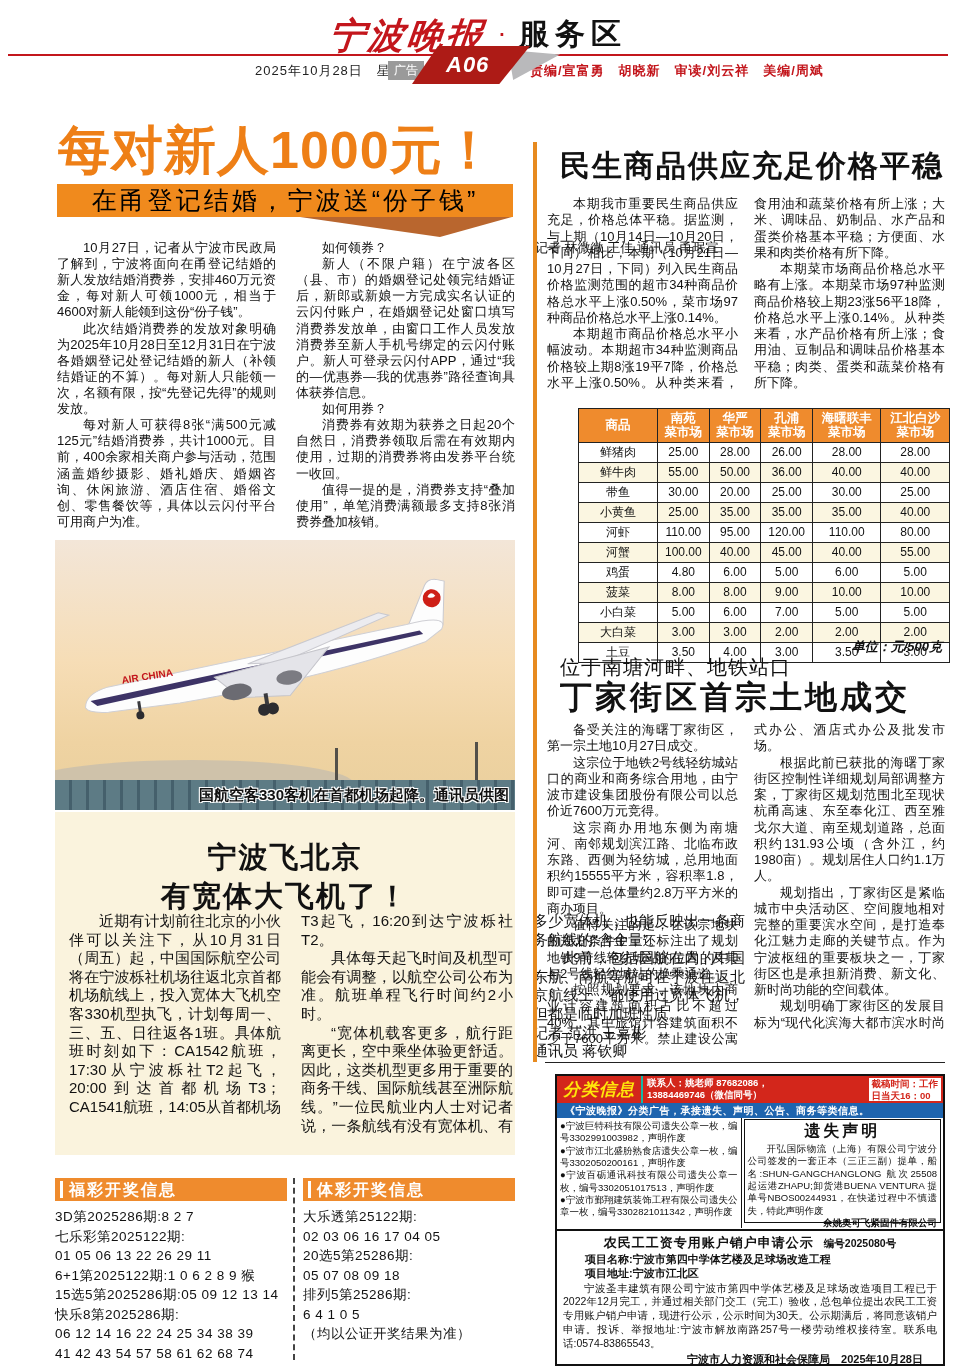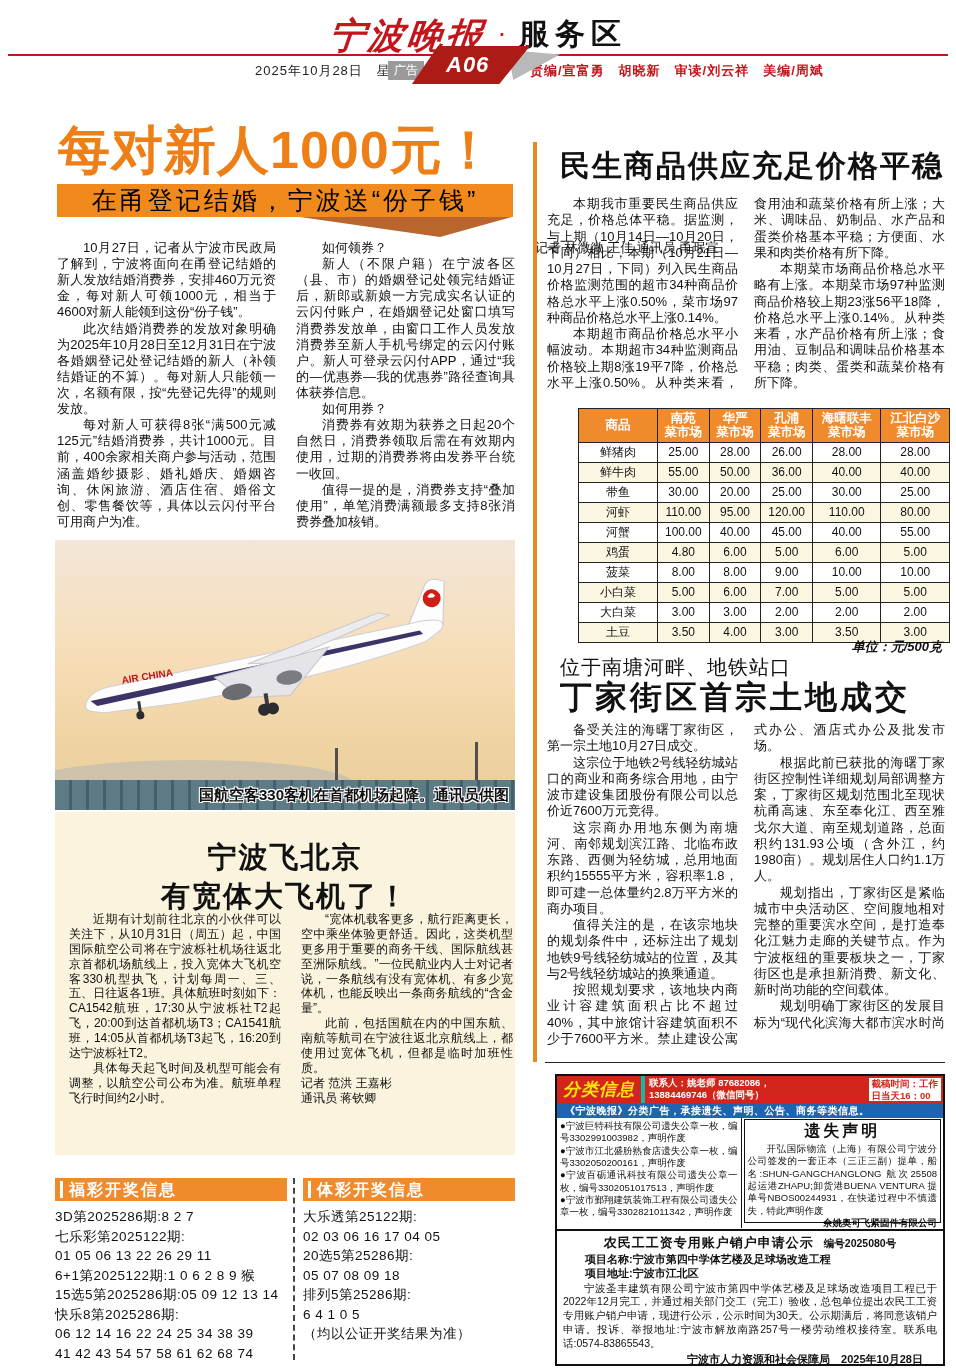--- a/index.html
+++ b/index.html
@@ -51,21 +51,21 @@
       background:repeating-linear-gradient(90deg,#5d7b85 0 14px,#45606c 14px 17px);}
   .terminal .mast1,.terminal .mast2{position:absolute;bottom:28px;width:3px;height:34px;background:#53504a;}
   .terminal .mast1{left:280px;} .terminal .mast2{left:420px;height:40px;}
   .photo-caption{position:absolute;right:6px;bottom:5px;font-size:15px;font-weight:bold;color:#111;
       text-shadow:-1px -1px 0 #fff,1px -1px 0 #fff,-1px 1px 0 #fff,1px 1px 0 #fff;}
 
   
   .plane-box{position:absolute;left:55px;top:812px;width:460px;height:343px;background:#faf3dd;}
   .plane-title{margin-top:26px;text-align:center;font-size:29px;font-weight:bold;line-height:1.35;letter-spacing:2px;}
   .plane-body{position:absolute;left:14px;right:2px;top:100px;height:236px;
-      column-count:2;column-gap:20px;font-size:12px;line-height:1.24;}
+      column-count:2;column-gap:20px;font-size:15px;line-height:1.24;}
 
   
   .lottery{position:absolute;left:55px;top:1178px;width:460px;height:186px;}
   .lot-col{position:absolute;top:0;}
   .lot-fucai{left:0;width:232px;} .lot-ticai{left:248px;width:212px;}
   .lot-divider{position:absolute;left:238px;top:0;bottom:4px;border-left:2px dashed #444;}
   .lot-head{position:relative;height:23px;background:#ef8b2d;color:#fff;font-weight:bold;
       font-size:16px;line-height:23px;padding-left:14px;letter-spacing:2px;}
   .lot-head::before{content:"";position:absolute;left:5px;top:3px;bottom:3px;width:3px;background:#fff;}
   .lot-lines{margin-top:6px;font-size:13.5px;line-height:1.45;letter-spacing:0.5px;}
@@ -92,21 +92,21 @@
       letter-spacing:3px;white-space:nowrap;}
   .land-body{position:absolute;left:547px;top:722px;width:398px;height:336px;
       column-count:2;column-gap:16px;font-size:13px;line-height:1.25;}
   .hr-black{position:absolute;left:545px;top:1062px;width:400px;height:1px;background:#222;}
 
   
   .classified{position:absolute;left:555px;top:1074px;width:390px;height:157px;
       border:2px solid #111;box-sizing:border-box;background:#fff;overflow:hidden;}
   .cl-header{display:flex;align-items:stretch;background:#d3261b;height:27px;}
   .cl-title{color:#ffe60a;font-size:17px;font-weight:bold;font-style:italic;letter-spacing:1px;
-      padding:2px 6px 0 6px;border-right:4px solid #14b8a6;}
+      padding:2px 6px 0 6px;border-right:2px solid #14b8a6;}
   .cl-contact{flex:1;color:#fff;font-size:9.5px;font-weight:bold;line-height:1.3;padding:1px 4px;}
   .cl-deadline{background:#fff;color:#d3261b;font-size:9.5px;font-weight:bold;line-height:1.3;
       margin:2px 2px 2px 0;padding:0 3px;}
   .cl-bluebar{background:#1e64ae;color:#fff;font-size:10px;font-weight:bold;height:15px;
       line-height:15px;padding-left:8px;letter-spacing:0.5px;}
   .cl-content{display:flex;height:110px;}
   .cl-ads{width:46%;border-right:1px solid #111;padding:2px 3px;font-size:9.5px;line-height:1.3;}
   .cl-ads .line{text-align:justify;}
   .cl-loss{flex:1;padding:1px 2px;}
   .loss-inner{border:1px solid #111;height:104px;padding:1px 3px;box-sizing:border-box;}
@@ -278,20 +278,28 @@
           </tr>
           <tr>
             <td>带鱼</td>
             <td>30.00</td>
             <td>20.00</td>
             <td>25.00</td>
             <td>30.00</td>
             <td>25.00</td>
           </tr>
           <tr>
+            <td>小黄鱼</td>
+            <td>25.00</td>
+            <td>35.00</td>
+            <td>35.00</td>
+            <td>35.00</td>
+            <td>40.00</td>
+          </tr>
+          <tr>
             <td>河虾</td>
             <td>110.00</td>
             <td>95.00</td>
             <td>120.00</td>
             <td>110.00</td>
             <td>80.00</td>
           </tr>
           <tr>
             <td>河蟹</td>
             <td>100.00</td>

